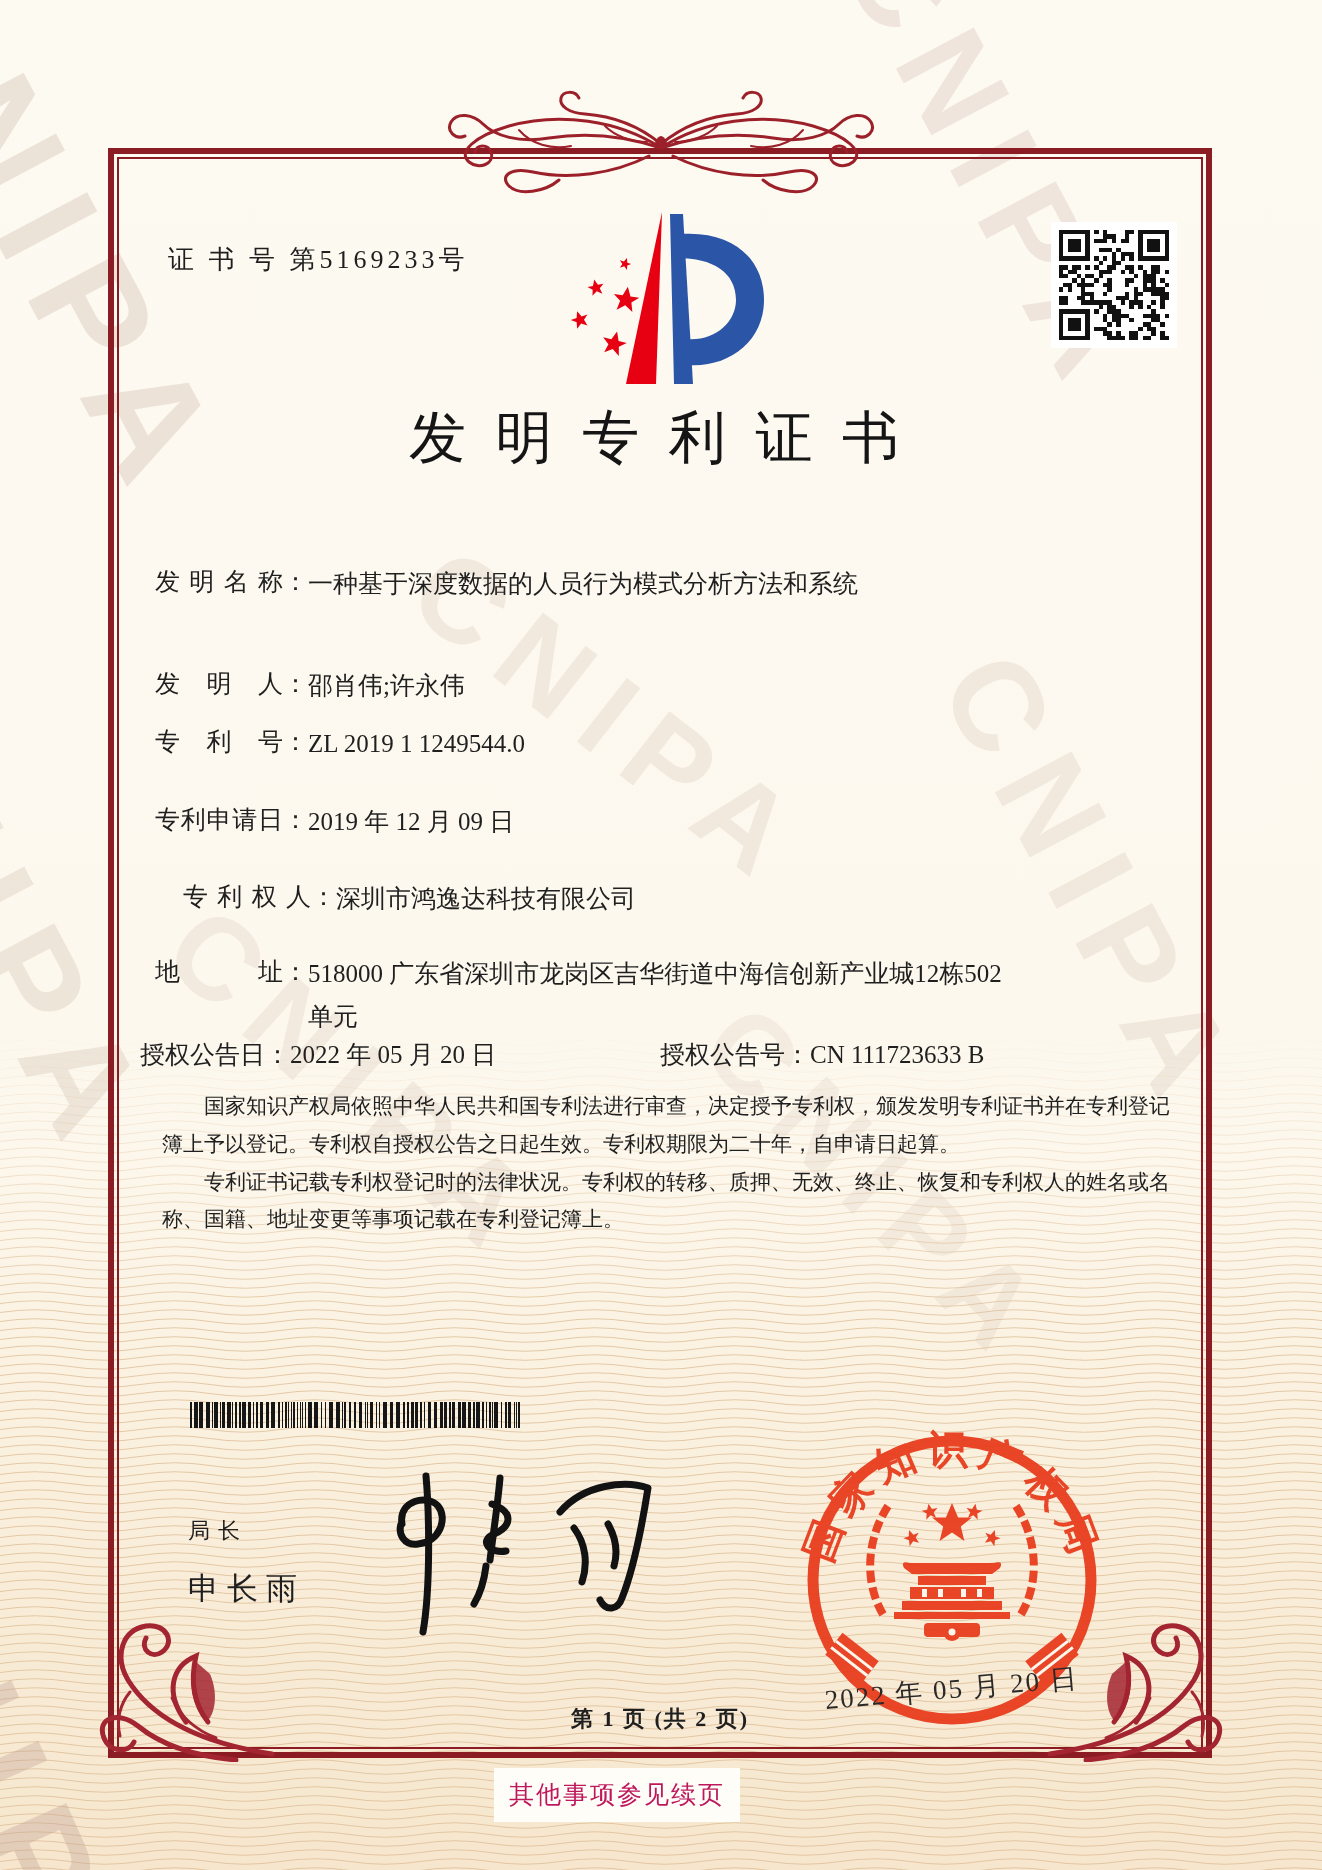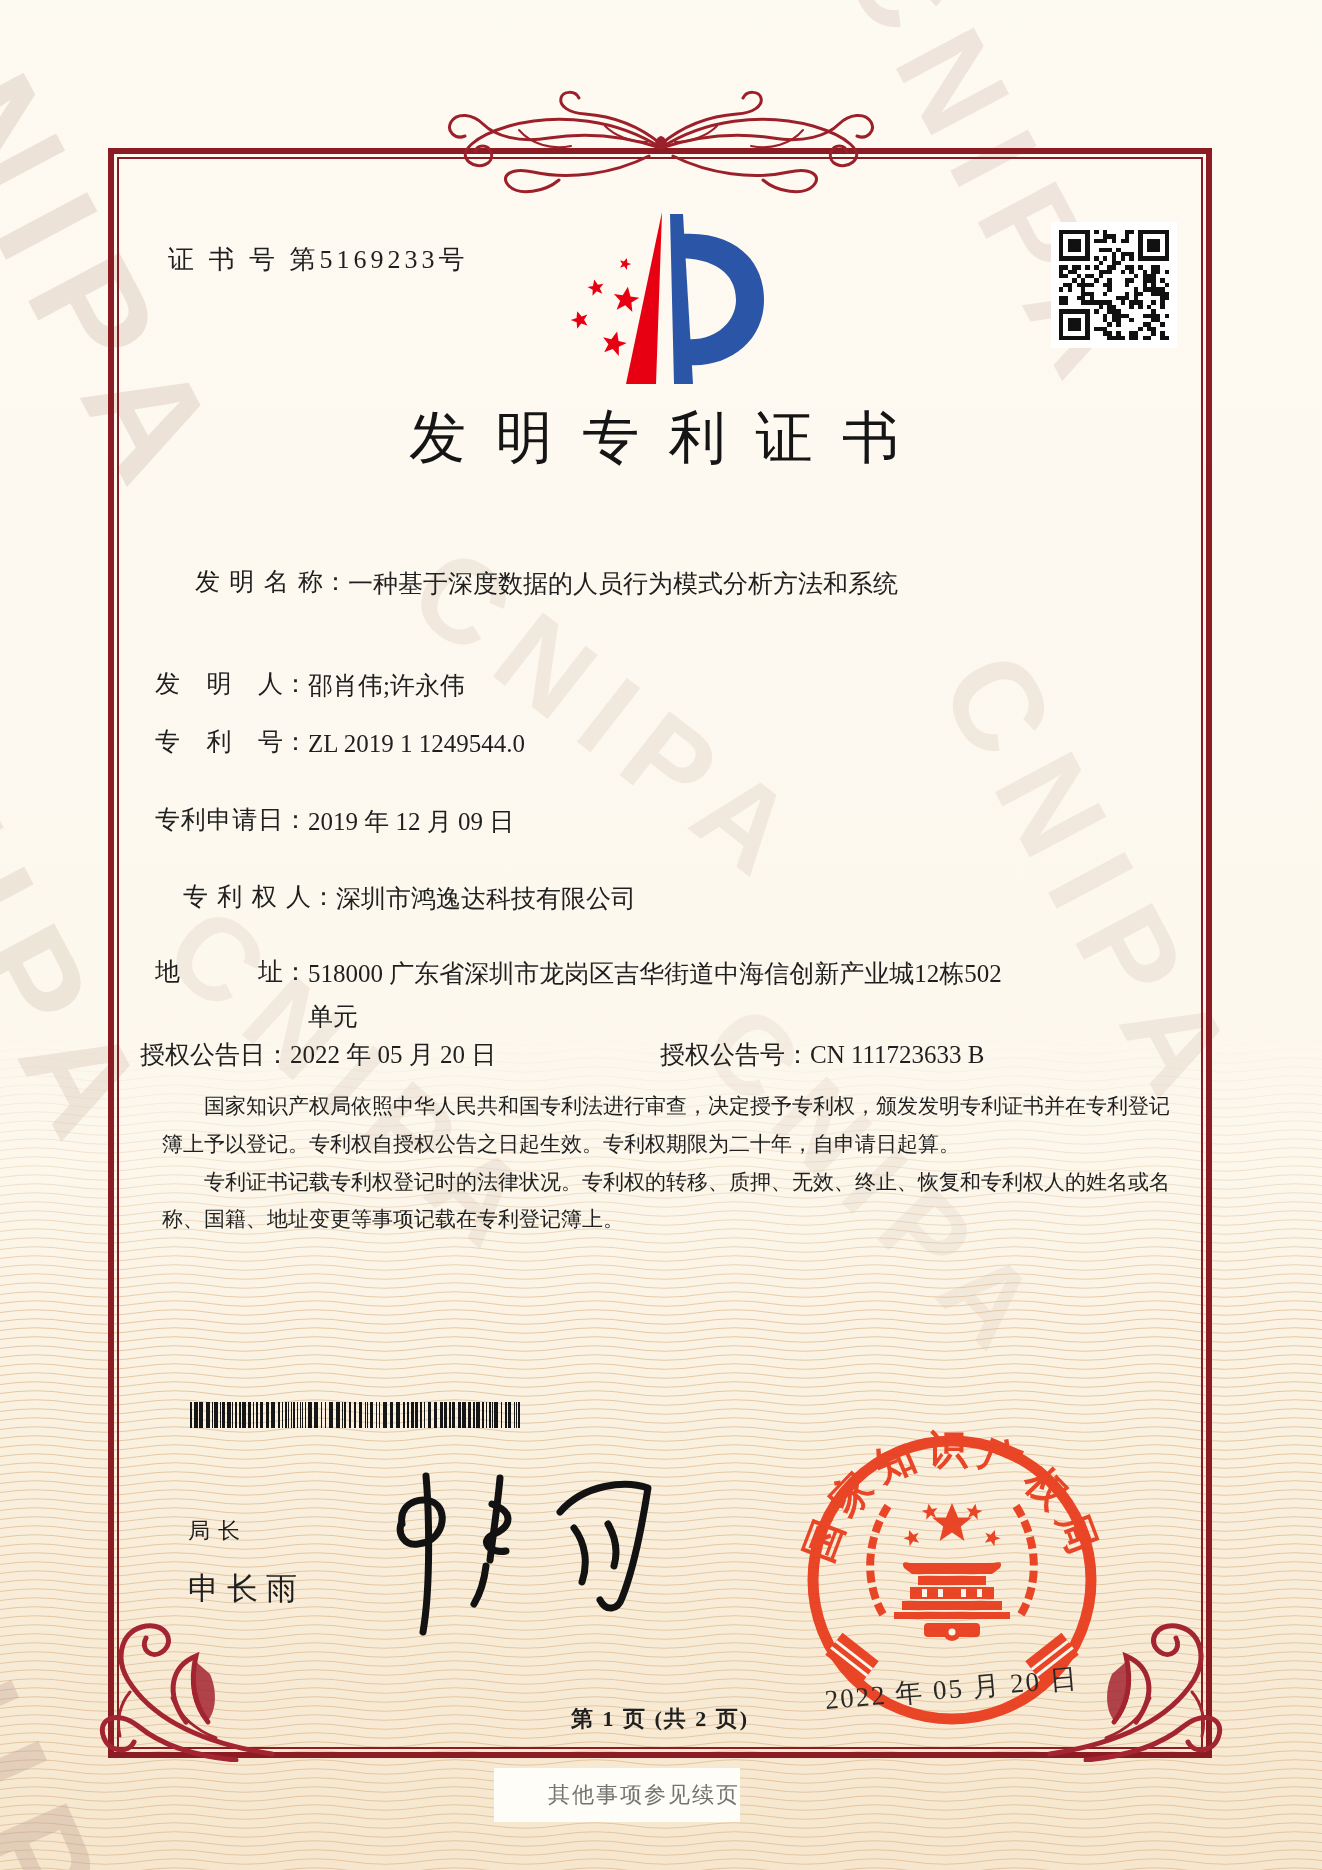--- a/index.html
+++ b/index.html
@@ -30,21 +30,21 @@
   .val{display:inline-block;width:712px;line-height:1.72;}
   .grant-left{position:absolute;left:140px;top:1038px;font-size:25px;}
   .grant-right{position:absolute;left:660px;top:1038px;font-size:25px;}
   .paras{position:absolute;left:162px;top:1088px;width:1028px;font-size:21px;line-height:1.8;}
   .paras p{margin:0;text-indent:2em;}
   .barcode{left:190px;top:1402px;}
   .sign-title{left:188px;top:1516px;font-size:22px;letter-spacing:8px;}
   .sign-name{left:188px;top:1568px;font-size:31px;letter-spacing:8px;}
   .page-num{left:108px;top:1704px;width:1104px;text-align:center;font-size:22px;letter-spacing:2px;font-weight:bold;}
   .note-box{left:494px;top:1768px;width:246px;height:54px;background:#fffdf7;
-    text-align:right;font-size:22px;line-height:54px;letter-spacing:2px;color:#737373;}
+    text-align:center;font-size:25px;line-height:54px;letter-spacing:2px;color:#be185d;}
   .seal{left:792px;top:1420px;opacity:.93;}
   .qr-wrap{left:1051px;top:222px;width:126px;height:126px;background:#fff;padding:0;}
 </style>
 </head>
 <body>
 
 <div class="page">
 
   <svg class="waves" width="1322" height="850" viewBox="0 0 1322 850">
     <defs>
@@ -415,21 +415,21 @@
           <rect x="19" y="24" width="1" height="1"></rect>
           <rect x="20" y="24" width="1" height="1"></rect>
           <rect x="23" y="24" width="1" height="1"></rect>
           <rect x="24" y="24" width="1" height="1"></rect>
         </g>
     </svg>
   </div>
 
   <div class="abs title">发明专利证书</div>
 
-  <div class="row" style="top:562px;margin-left:40px;">
+  <div class="row" style="top:562px;">
     <span class="lbl">发明名称</span>
       <span class="colon">：</span>
       <span class="val">一种基于深度数据的人员行为模式分析方法和系统</span>
   </div>
   <div class="row" style="top:664px;">
     <span class="lbl">发明人</span>
       <span class="colon">：</span>
       <span class="val">邵肖伟;许永伟</span>
   </div>
   <div class="row" style="top:722px;">

